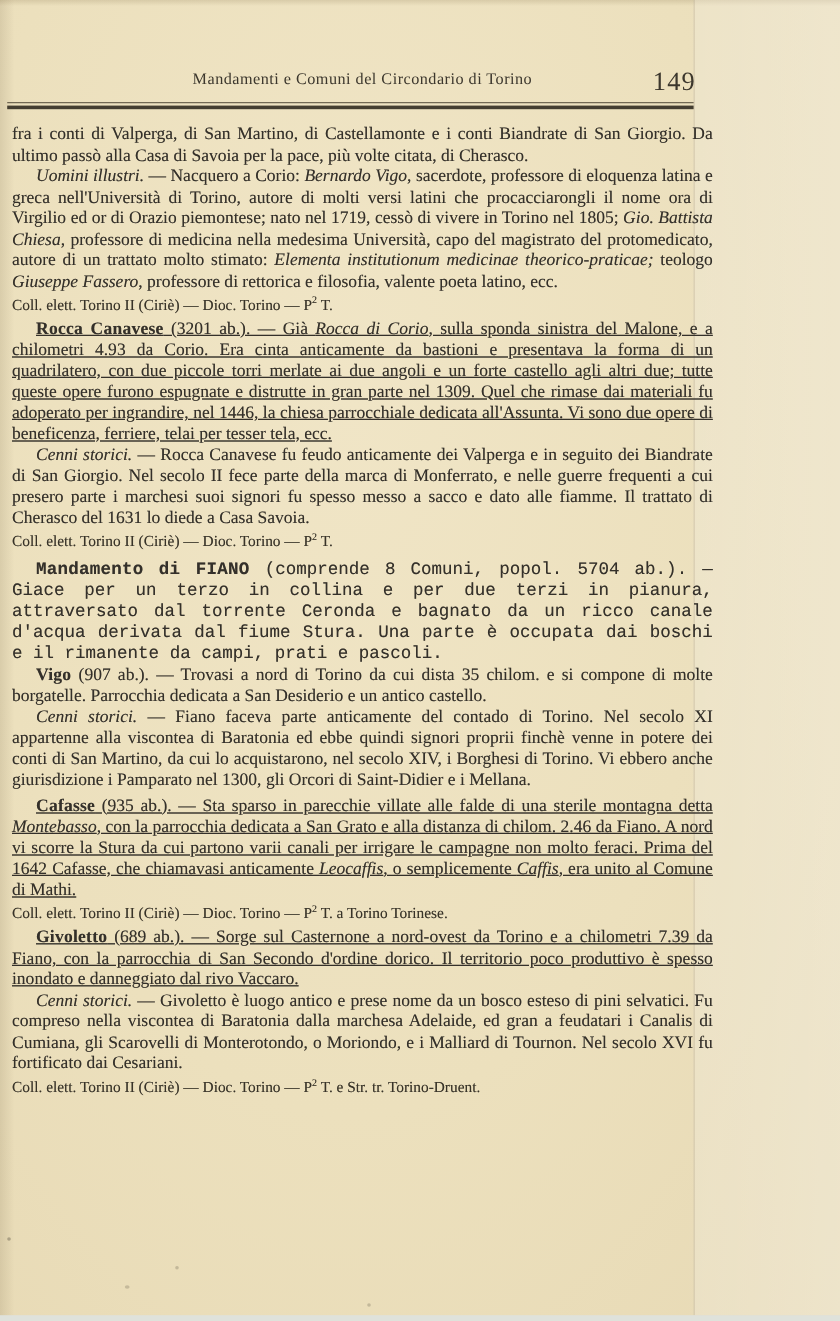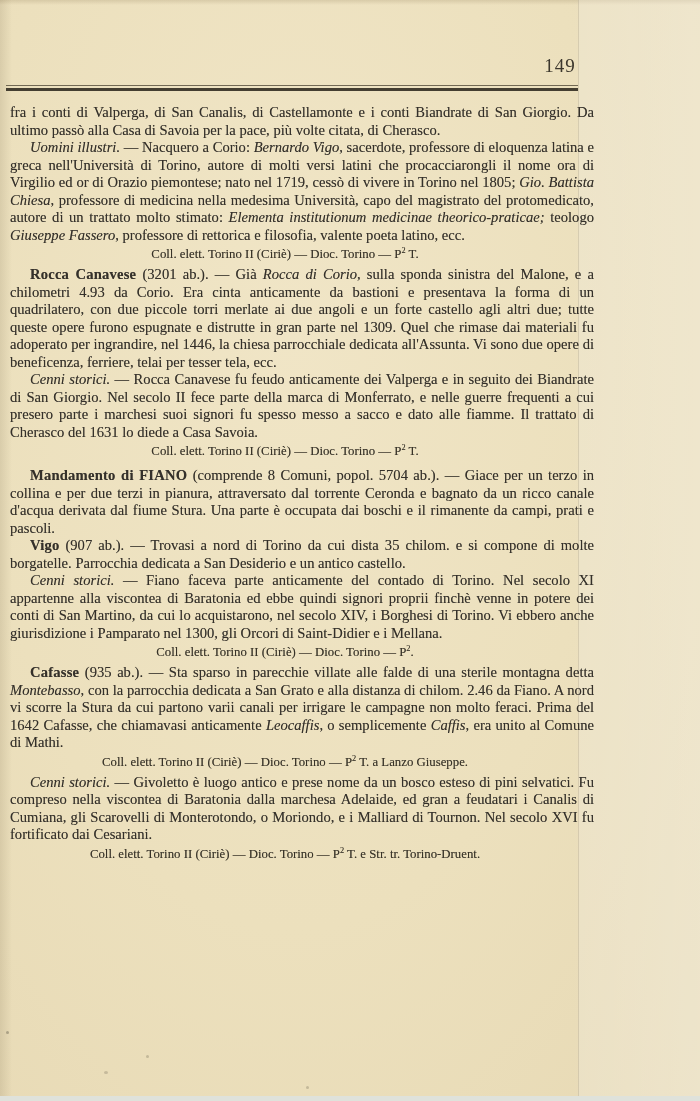--- a/index.html
+++ b/index.html
@@ -24,77 +24,78 @@
   .scanner-strip-bottom{
     position:absolute;left:0;bottom:0;width:700px;height:5px;
     background:#dfe2db;
   }
   .running-head{
     position:absolute;top:58px;left:10px;width:584px;
     text-align:center;font-size:13.5px;letter-spacing:0.4px;color:#3c372d;
   }
   .page-number{
     position:absolute;top:55px;left:540px;width:40px;
-    font-size:19px;letter-spacing:1px;color:#3c372d;text-align:center;
+    font-size:22px;letter-spacing:1px;color:#3c372d;text-align:right;
   }
   .head-rule{position:absolute;top:85px;left:6px;width:572px;}
   .head-rule .thin{height:0;border-top:1.5px solid rgba(72,64,48,0.75);margin-bottom:2px;}
   .head-rule .thick{height:2.5px;background:#443e31;}
   .body-text{
     position:absolute;top:104px;left:10px;width:584px;
     font-size:14.6px;line-height:17.5px;text-align:justify;
     color:#34302a;text-shadow:0 0 0.5px rgba(52,48,42,0.45);
   }
   .body-text p{margin:0;}
   p.cont{text-indent:0;}
   p.para{text-indent:20px;}
   p.coll{
-    text-align:center;text-indent:0;
+    text-align:left;text-indent:0;
     font-size:12.8px;line-height:15px;
     margin:3px 34px 4px 0;color:#383328;
   }
-  p.sect{margin-top:4px;}
-  p.sect-major{margin-top:8px;}
+  p.sect{margin-top:4px;text-decoration:underline;}
+  p.sect-major{margin-top:8px;font-family:Liberation Mono, monospace;}
   .i{font-style:italic;}
   .b{font-weight:bold;letter-spacing:0.2px;}
   .sup{vertical-align:super;font-size:0.65em;line-height:0;}
   .speck{position:absolute;border-radius:50%;background:rgba(105,98,80,0.45);}
   .speck.s1{left:6px;top:1031px;width:3px;height:3px;}
   .speck.s2{left:146px;top:1055px;width:3px;height:3px;background:rgba(105,98,80,0.30);}
   .speck.s3{left:104px;top:1071px;width:4px;height:3px;background:rgba(105,98,80,0.28);}
   .speck.s4{left:306px;top:1086px;width:3px;height:3px;background:rgba(105,98,80,0.30);}
 </style>
 </head>
 <body>
 
 <div class="page">
 
   <div class="page-edge-right"></div>
 
+  <div class="running-head">Mandamenti e Comuni del Circondario di Torino</div>
 
   <div class="page-number">149</div>
 
   <div class="head-rule">
     <div class="thin"></div>
     <div class="thick"></div>
   </div>
 
   <div class="body-text">
-    <p class="cont"><span>fra i conti di Valperga, di San Canalis, di Castellamonte e i conti Biandrate di San Giorgio. Da ultimo passò alla Casa di Savoia per la pace, più volte citata, di Cherasco.</span></p>
+    <p class="cont"><span>fra i conti di Valperga, di San Martino, di Castellamonte e i conti Biandrate di San Giorgio. Da ultimo passò alla Casa di Savoia per la pace, più volte citata, di Cherasco.</span></p>
     <p class="para"><span class="i">Uomini illustri.</span><span> — Nacquero a Corio: </span><span class="i">Bernardo Vigo</span><span>, sacerdote, professore di eloquenza latina e greca nell'Università di Torino, autore di molti versi latini che procacciarongli il nome ora di Virgilio ed or di Orazio piemontese; nato nel 1719, cessò di vivere in Torino nel 1805; </span><span class="i">Gio. Battista Chiesa</span><span>, professore di medicina nella medesima Università, capo del magistrato del protomedicato, autore di un trattato molto stimato: </span><span class="i">Elementa institutionum medicinae theorico-praticae;</span><span> teologo </span><span class="i">Giuseppe Fassero</span><span>, professore di rettorica e filosofia, valente poeta latino, ecc.</span></p>
     <p class="coll"><span>Coll. elett. Torino II (Ciriè) — Dioc. Torino — P</span><span class="sup">2</span><span> T.</span></p>
     <p class="para sect"><span class="b">Rocca Canavese</span><span> (3201 ab.). — Già </span><span class="i">Rocca di Corio</span><span>, sulla sponda sinistra del Malone, e a chilometri 4.93 da Corio. Era cinta anticamente da bastioni e presentava la forma di un quadrilatero, con due piccole torri merlate ai due angoli e un forte castello agli altri due; tutte queste opere furono espugnate e distrutte in gran parte nel 1309. Quel che rimase dai materiali fu adoperato per ingrandire, nel 1446, la chiesa parrocchiale dedicata all'Assunta. Vi sono due opere di beneficenza, ferriere, telai per tesser tela, ecc.</span></p>
     <p class="para"><span class="i">Cenni storici.</span><span> — Rocca Canavese fu feudo anticamente dei Valperga e in seguito dei Biandrate di San Giorgio. Nel secolo II fece parte della marca di Monferrato, e nelle guerre frequenti a cui presero parte i marchesi suoi signori fu spesso messo a sacco e dato alle fiamme. Il trattato di Cherasco del 1631 lo diede a Casa Savoia.</span></p>
     <p class="coll"><span>Coll. elett. Torino II (Ciriè) — Dioc. Torino — P</span><span class="sup">2</span><span> T.</span></p>
     <p class="para sect-major"><span class="b">Mandamento di FIANO</span><span> (comprende 8 Comuni, popol. 5704 ab.). — Giace per un terzo in collina e per due terzi in pianura, attraversato dal torrente Ceronda e bagnato da un ricco canale d'acqua derivata dal fiume Stura. Una parte è occupata dai boschi e il rimanente da campi, prati e pascoli.</span></p>
     <p class="para"><span class="b">Vigo</span><span> (907 ab.). — Trovasi a nord di Torino da cui dista 35 chilom. e si compone di molte borgatelle. Parrocchia dedicata a San Desiderio e un antico castello.</span></p>
     <p class="para"><span class="i">Cenni storici.</span><span> — Fiano faceva parte anticamente del contado di Torino. Nel secolo XI appartenne alla viscontea di Baratonia ed ebbe quindi signori proprii finchè venne in potere dei conti di San Martino, da cui lo acquistarono, nel secolo XIV, i Borghesi di Torino. Vi ebbero anche giurisdizione i Pamparato nel 1300, gli Orcori di Saint-Didier e i Mellana.</span></p>
-    <p class="coll"><span>Coll. elett. Torino II (Ciriè) — Dioc. Torino — P</span><span class="sup">2</span><span>.</span></p>
     <p class="para sect"><span class="b">Cafasse</span><span> (935 ab.). — Sta sparso in parecchie villate alle falde di una sterile montagna detta </span><span class="i">Montebasso</span><span>, con la parrocchia dedicata a San Grato e alla distanza di chilom. 2.46 da Fiano. A nord vi scorre la Stura da cui partono varii canali per irrigare le campagne non molto feraci. Prima del 1642 Cafasse, che chiamavasi anticamente </span><span class="i">Leocaffis</span><span>, o semplicemente </span><span class="i">Caffis</span><span>, era unito al Comune di Mathi.</span></p>
-    <p class="coll"><span>Coll. elett. Torino II (Ciriè) — Dioc. Torino — P</span><span class="sup">2</span><span> T. a Lanzo Giuseppe.</span></p>
+    <p class="coll"><span>Coll. elett. Torino II (Ciriè) — Dioc. Torino — P</span><span class="sup">2</span><span> T. a Torino Torinese.</span></p>
+    <p class="para sect"><span class="b">Givoletto</span><span> (689 ab.). — Sorge sul Casternone a nord-ovest da Torino e a chilometri 7.39 da Fiano, con la parrocchia di San Secondo d'ordine dorico. Il territorio poco produttivo è spesso inondato e danneggiato dal rivo Vaccaro.</span></p>
     <p class="para"><span class="i">Cenni storici.</span><span> — Givoletto è luogo antico e prese nome da un bosco esteso di pini selvatici. Fu compreso nella viscontea di Baratonia dalla marchesa Adelaide, ed gran a feudatari i Canalis di Cumiana, gli Scarovelli di Monterotondo, o Moriondo, e i Malliard di Tournon. Nel secolo XVI fu fortificato dai Cesariani.</span></p>
     <p class="coll"><span>Coll. elett. Torino II (Ciriè) — Dioc. Torino — P</span><span class="sup">2</span><span> T. e Str. tr. Torino-Druent.</span></p>
   </div>
 
   <div class="speck s1"></div>
   <div class="speck s2"></div>
   <div class="speck s3"></div>
   <div class="speck s4"></div>
 
   <div class="scanner-strip-bottom"></div>

